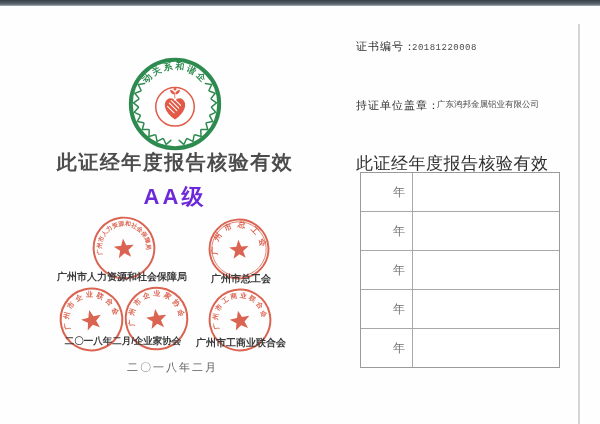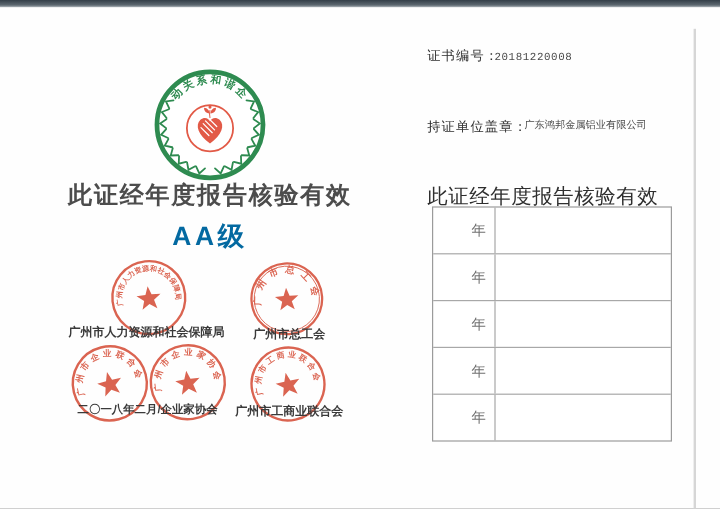--- a/index.html
+++ b/index.html
@@ -7,21 +7,21 @@
         font-family:"Liberation Sans","DejaVu Sans",sans-serif;margin:0 auto;}
   .scan-top{position:absolute;left:0;top:0;width:600px;height:6px;
         background:linear-gradient(180deg,#333e47,#5d6870 70%,#aeb5ba);}
   .scan-right{position:absolute;left:578px;top:24px;width:2px;height:400px;background:#d6d6d6;}
 
   .emblem{position:absolute;left:128px;top:57px;width:94px;height:94px;}
 
   .title1{position:absolute;left:20px;top:149px;width:310px;text-align:center;
         font-size:20px;font-weight:bold;color:#4c4c4c;letter-spacing:1.5px;}
   .title2{position:absolute;left:20px;top:182px;width:310px;text-align:center;
-        font-size:22px;font-weight:bold;color:#0369a1;letter-spacing:3px;}
+        font-size:22px;font-weight:bold;color:#6d28d9;letter-spacing:3px;}
 
   .seal{position:absolute;mix-blend-mode:multiply;opacity:.93;}
   .seal svg{display:block;}
   .s1{left:91px;top:215px;width:66px;height:66px;}
   .s2{left:207px;top:217px;width:64px;height:64px;}
   .s3{left:58px;top:286px;width:67px;height:67px;}
   .s4{left:123px;top:285px;width:67px;height:67px;}
   .s5{left:207px;top:287px;width:66px;height:66px;}
 
   .slabel{position:absolute;font-weight:bold;color:#3a3a3a;text-align:center;white-space:nowrap;}
@@ -142,20 +142,21 @@
         <path id="sealArc4" d="M 19.2 64.4 A 34 34 0 1 1 80.8 64.4" fill="none"></path>
         <text font-size="10" fill="#d95843" letter-spacing="3.3" font-weight="bold" font-family="'Liberation Serif','DejaVu Serif',serif"><textPath href="#sealArc4" startOffset="50%" text-anchor="middle">广州市工商业联合会</textPath></text>
       </svg>
     </span>
 
   <div class="slabel l1">广州市人力资源和社会保障局</div>
   <div class="slabel l2">广州市总工会</div>
   <div class="slabel l3">二〇一八年二月/企业家协会</div>
   <div class="slabel l4">广州市工商业联合会</div>
 
+  <div class="date">二〇一八年二月</div>
 
   <div class="flabel cert-label">证书编号：</div>
   <div class="fvalue cert-value">20181220008</div>
 
   <div class="flabel holder-label">持证单位盖章：</div>
   <div class="fvalue holder-value">广东鸿邦金属铝业有限公司</div>
 
   <div class="flabel note">此证经年度报告核验有效</div>
 
   <div class="vtable">

